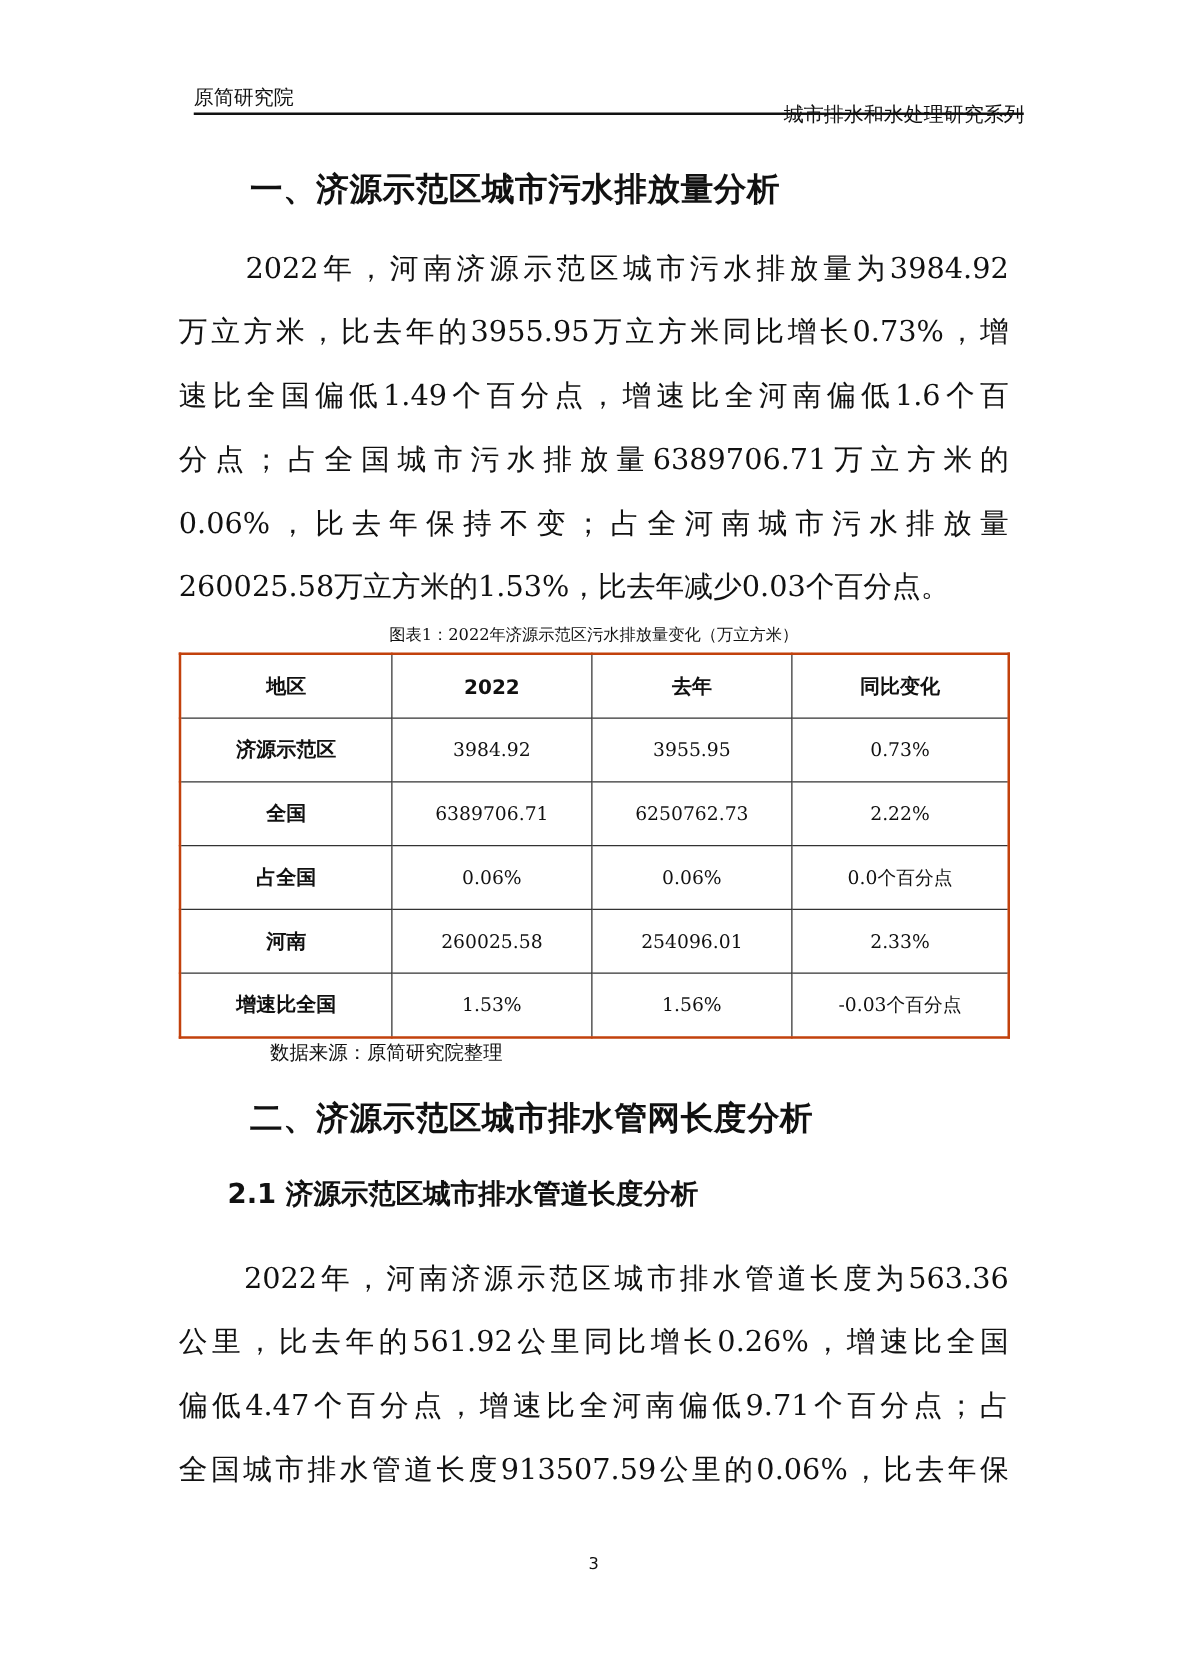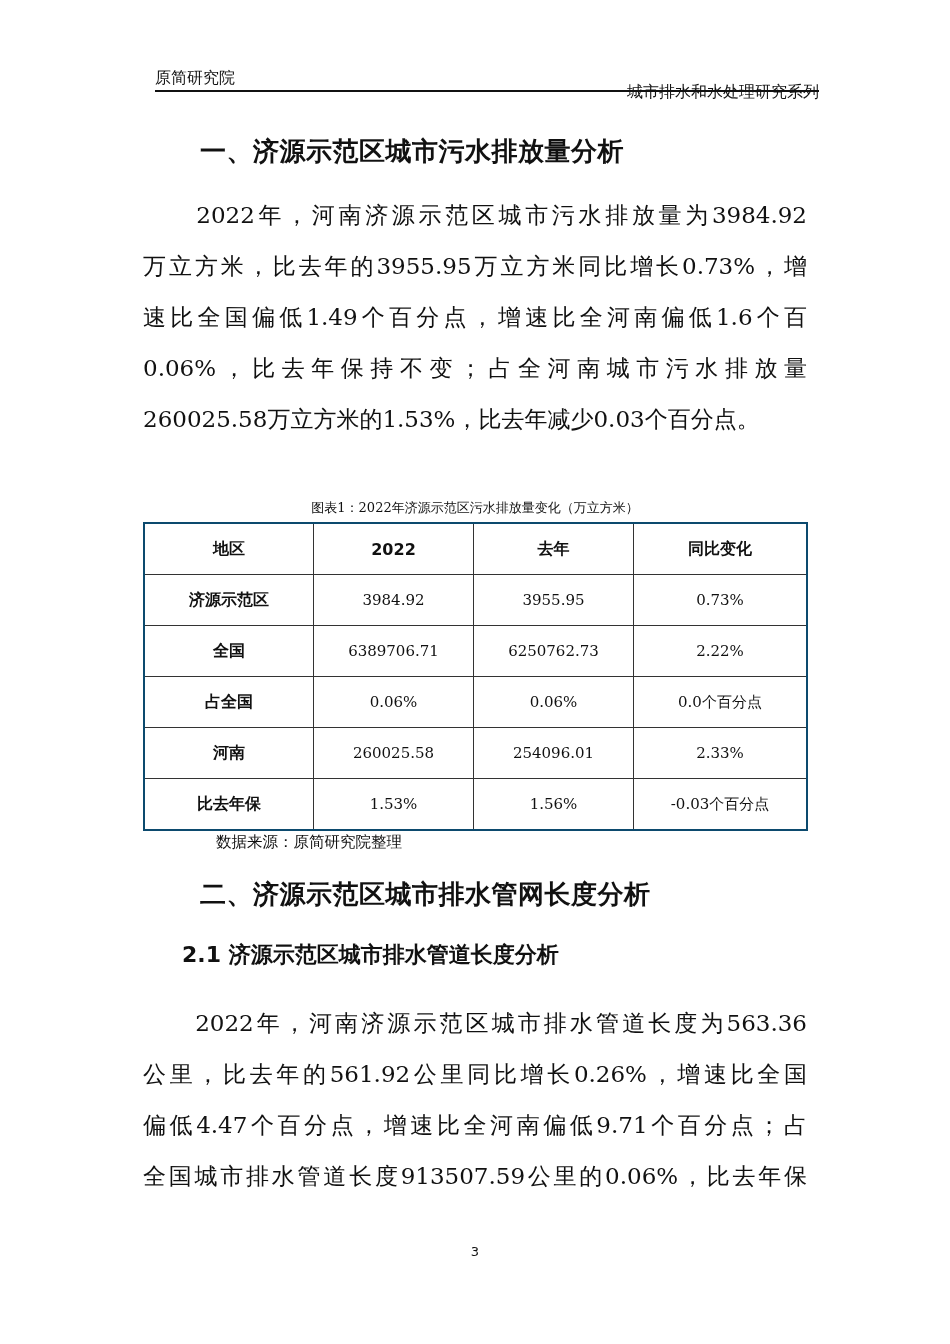--- a/index.html
+++ b/index.html
@@ -18,39 +18,40 @@
             text-align: justify; text-align-last: auto; }
     .para .line { display: block; white-space: nowrap; text-align: justify; text-align-last: justify; height: 51px; }
     .para .line.last { text-align-last: left; }
     .caption { position: absolute; left: 143px; width: 664px; top: 499px; text-align: center;
                font-size: 13px; }
     table.data { position: absolute; left: 143px; top: 522px; width: 665px; border-collapse: collapse;
                  font-size: 15px; }
     table.data td, table.data th { border: 1px solid #333; height: 50px; text-align: center; padding: 0; }
     table.data th { font-family: "DejaVu Sans", "Liberation Sans", sans-serif; font-weight: bold; font-size: 16px; }
     table.data td.rowhead { font-family: Liberation Serif, serif; font-weight: bold; font-size: 16px; }
-    table.data { border: 2px solid #0c4a6e; }
+    table.data { border: 2px solid #c2410c; }
     .source { position: absolute; left: 184px; top: 832px; font-size: 15.5px; margin-left: 32px; }
     .pagenum { position: absolute; left: 0; width: 950px; top: 1244px; text-align: center;
                font-family: "DejaVu Sans", "Liberation Sans", sans-serif; font-size: 13px; }
   </style>
 </head>
 <body>
 
 <div class="header">
   <span class="left">原简研究院</span>
   <span class="right">城市排水和水处理研究系列</span>
 </div>
 
 <div class="h1" style="top:134px;">一、济源示范区城市污水排放量分析</div>
 
 <div class="para" style="top:190px;">
   <span class="line">　　2022年，河南济源示范区城市污水排放量为3984.92</span>
   <span class="line">万立方米，比去年的3955.95万立方米同比增长0.73%，增</span>
   <span class="line">速比全国偏低1.49个百分点，增速比全河南偏低1.6个百</span>
+  <span class="line">分点；占全国城市污水排放量6389706.71万立方米的</span>
   <span class="line">0.06%，比去年保持不变；占全河南城市污水排放量</span>
   <span class="line last">260025.58万立方米的1.53%，比去年减少0.03个百分点。</span>
 </div>
 
 <div class="caption">图表1：2022年济源示范区污水排放量变化（万立方米）</div>
 
 <table class="data">
   <thead>
     <tr>
       <th style="width:168px;">地区</th>
@@ -78,21 +79,21 @@
       <td>0.06%</td>
       <td>0.0个百分点</td>
     </tr>
     <tr>
       <td class="rowhead">河南</td>
       <td>260025.58</td>
       <td>254096.01</td>
       <td>2.33%</td>
     </tr>
     <tr>
-      <td class="rowhead">比去年保</td>
+      <td class="rowhead">增速比全国</td>
       <td>1.53%</td>
       <td>1.56%</td>
       <td>-0.03个百分点</td>
     </tr>
   </tbody>
 </table>
 
 <div class="source">数据来源：原简研究院整理</div>
 
 <div class="h1" style="top:877px;">二、济源示范区城市排水管网长度分析</div>

